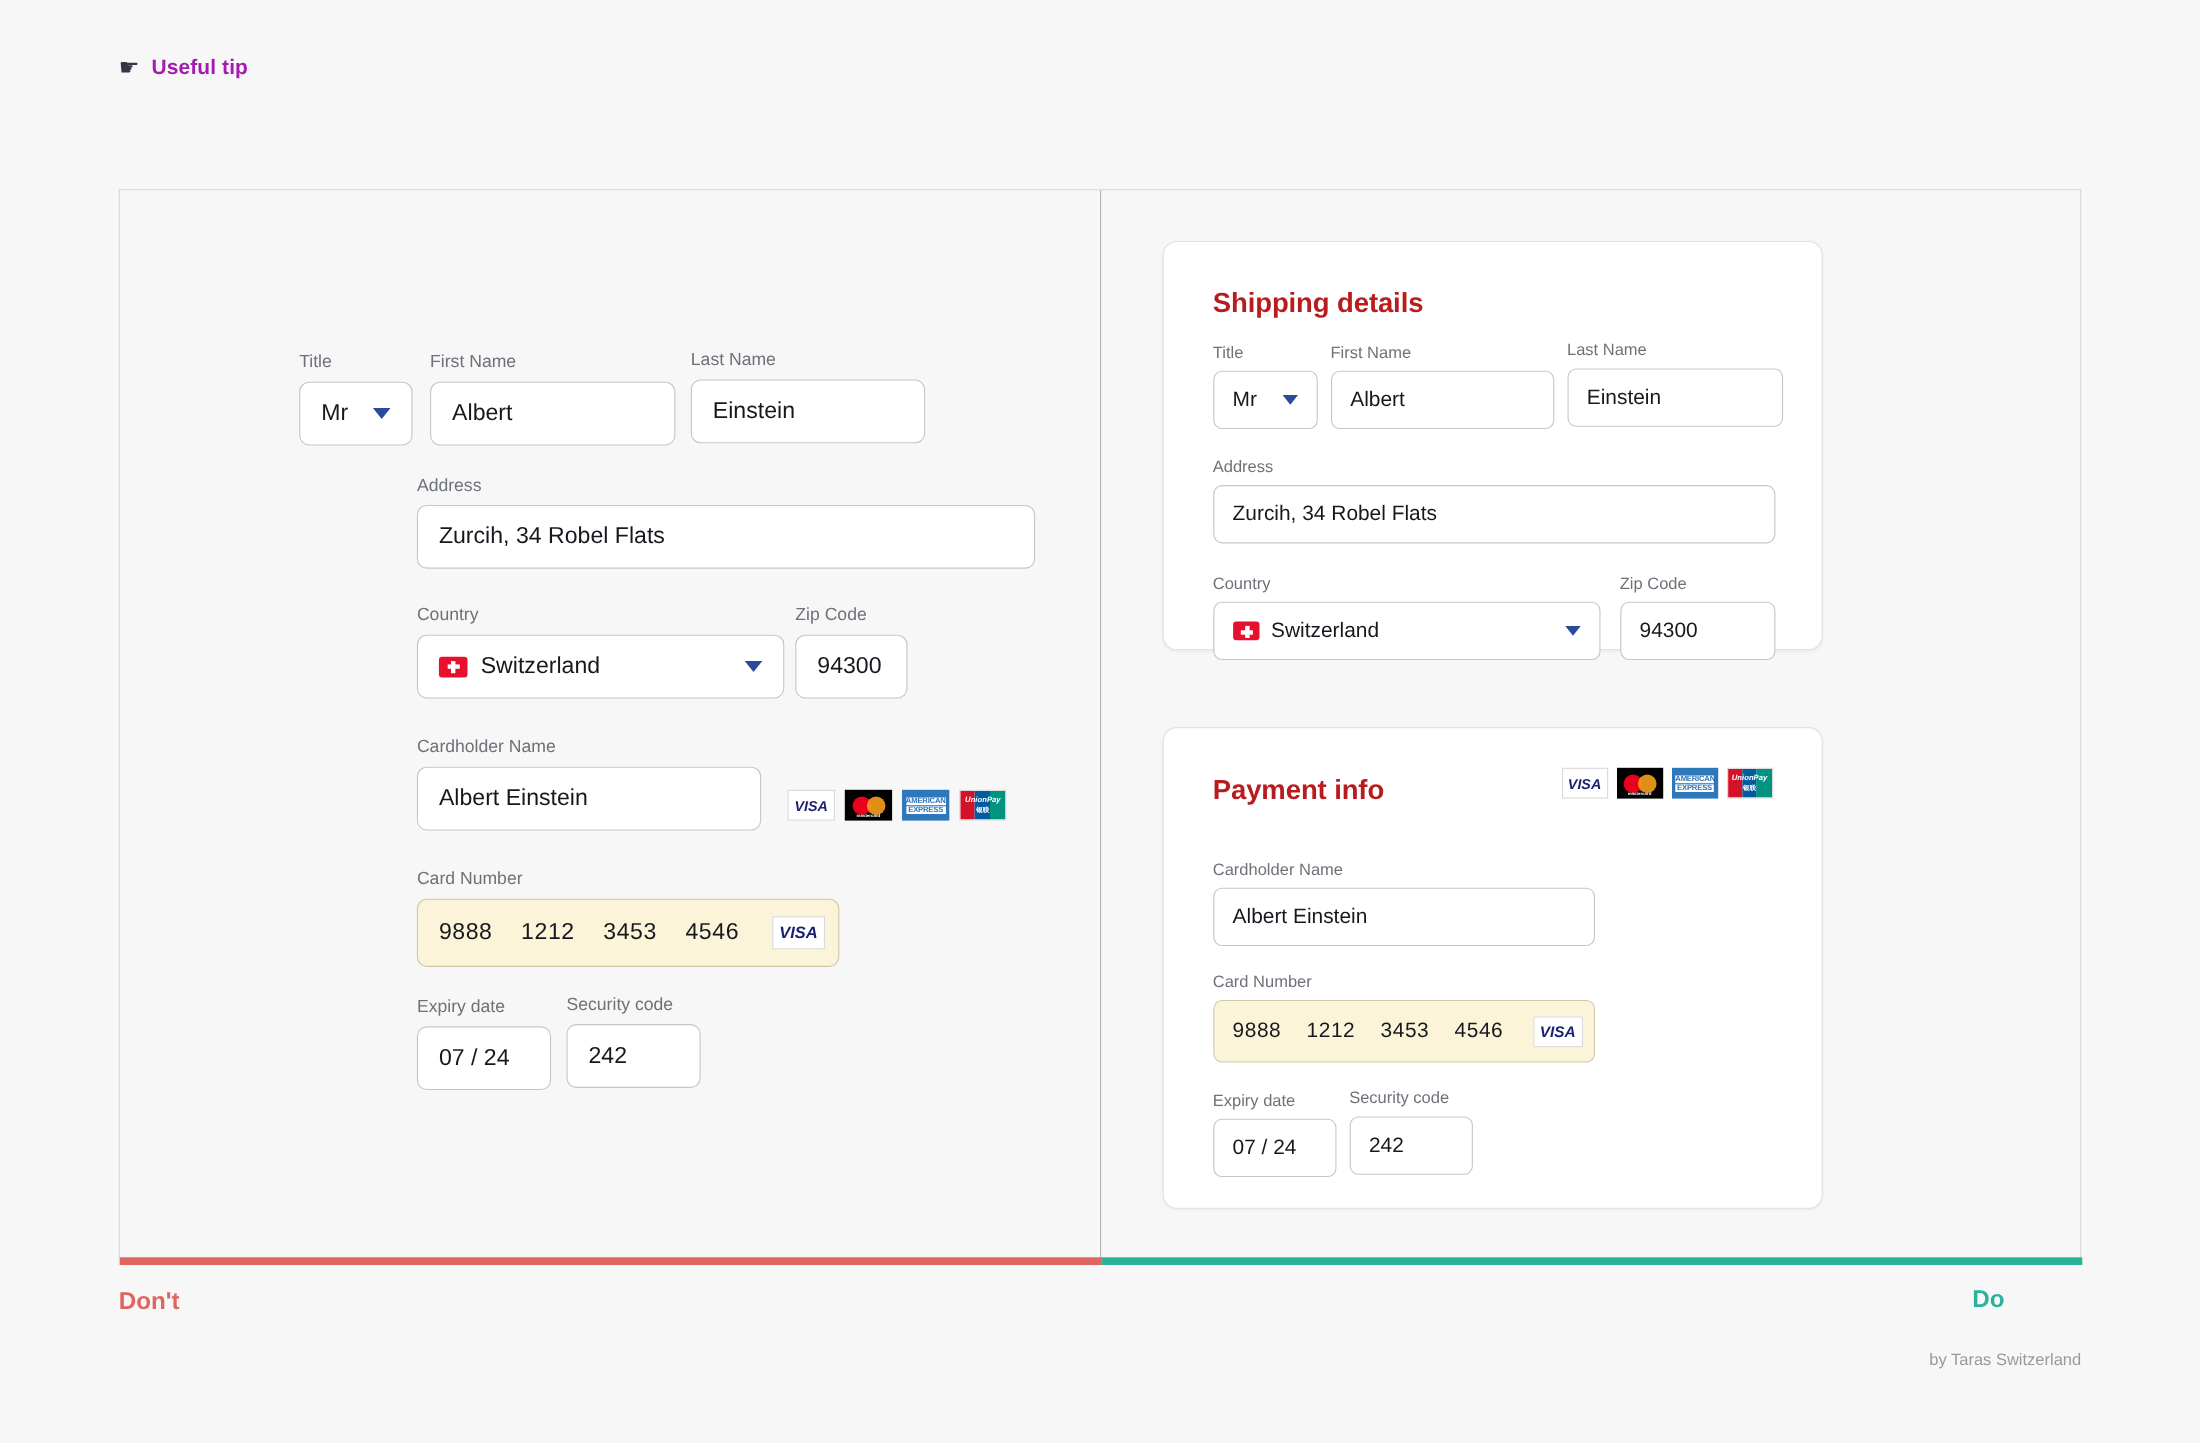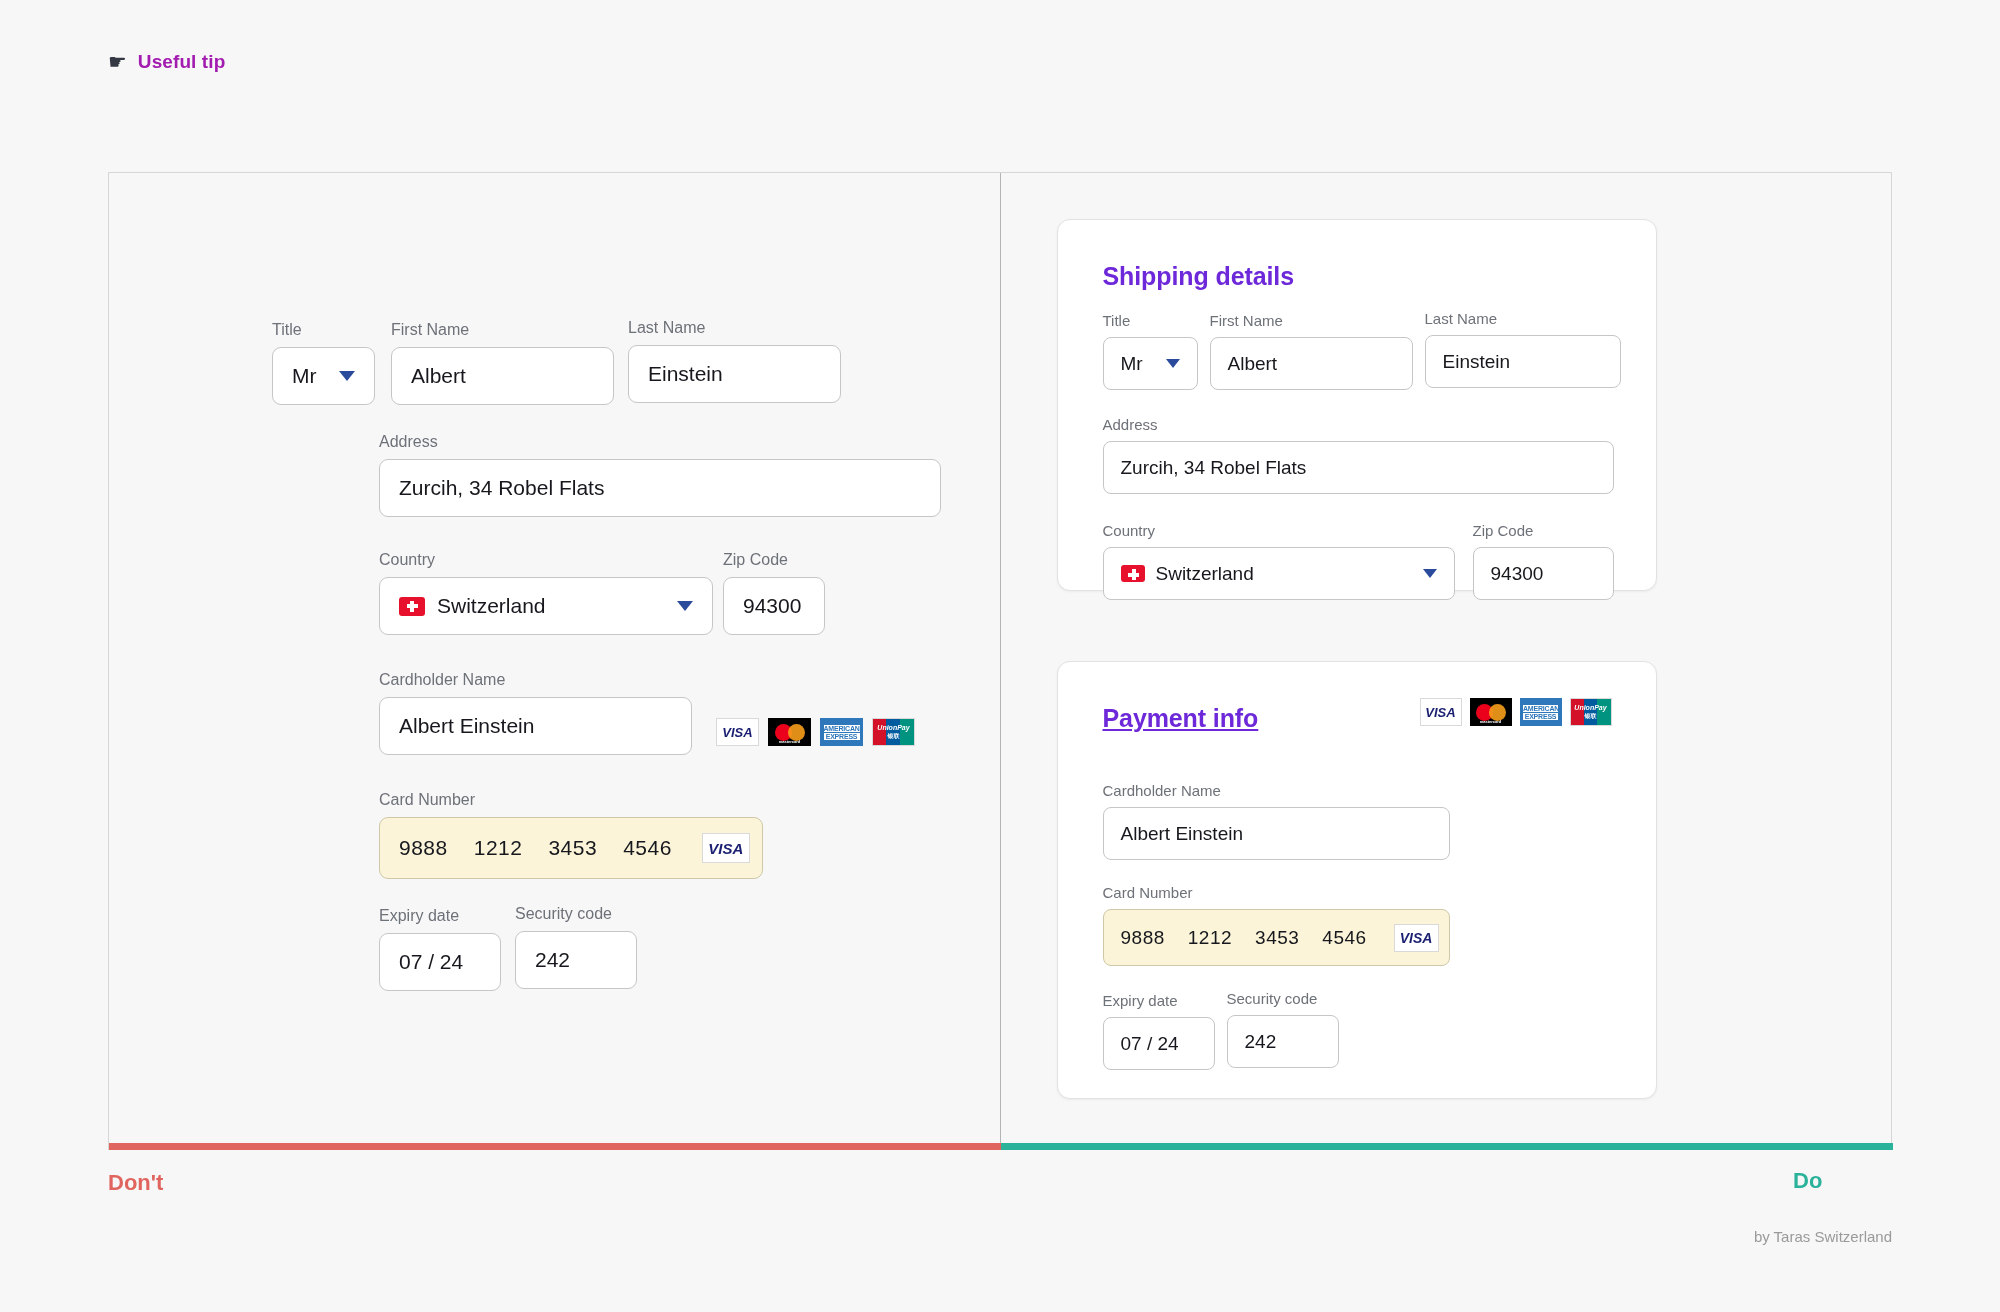--- a/index.html
+++ b/index.html
@@ -139,21 +139,21 @@
 
   
   .card {
     position: absolute;
     background: #fff;
     border: 1px solid #e2e2e2;
     border-radius: 13px;
     box-shadow: 0 1px 3px rgba(0,0,0,.05);
   }
   .card-title {
-    font-size: 25px; font-weight: bold; color: #6d28d9;
+    font-size: 25px; font-weight: bold; color: #b91c1c;
     letter-spacing: -.1px;
   }
 </style>
 </head>
 <body>
 
 <div class="header">
   <div class="tip-row">
     <span class="tip-icon">☛</span>
     <span class="tip-label">Useful tip</span>
@@ -320,21 +320,21 @@
         <div style="margin-left:18px;">
           <div class="field-label field-label-sm">Zip Code</div>
           <div class="input input-sm" style="width:141px;height:53px;">
             <span>94300</span>
           </div>
         </div>
       </div>
     </div>
 
     <div class="card" style="left:56px;top:488px;width:600px;height:438px;">
-      <div class="card-title" style="position:absolute;left:45px;top:42px;text-decoration:underline;">Payment info</div>
+      <div class="card-title" style="position:absolute;left:45px;top:42px;">Payment info</div>
 
       <div class="brands" style="position:absolute;right:44px;top:36px;gap:8px;">
         <div class="brand brand-visa" style="width:42px;height:28px;font-size:13px;">VISA</div>
         <div class="brand brand-mc" style="width:42px;height:28px;">
           <div class="mc-circles" style="width:30px;height:17px;">
             <i class="mc-red" style="width:17px;height:17px;"></i>
             <i class="mc-yel" style="width:17px;height:17px;left:13px;opacity:.9;"></i>
           </div>
           <div class="mc-word" style="bottom:2px;font-size:4px;">mastercard</div>
         </div>

